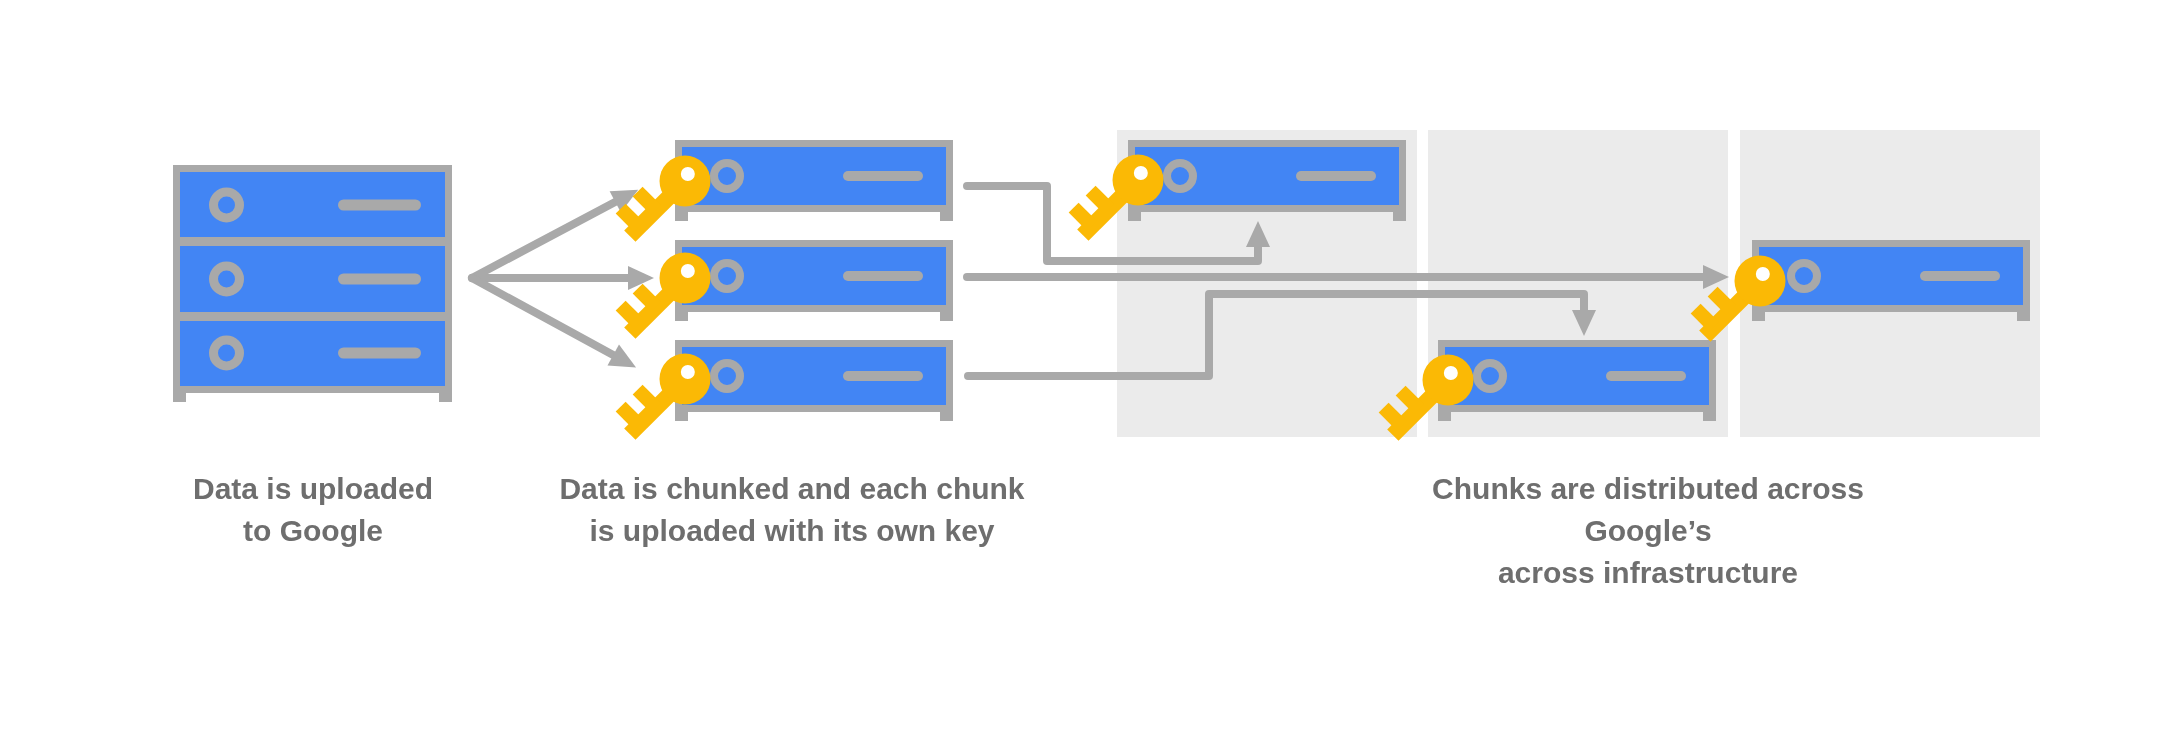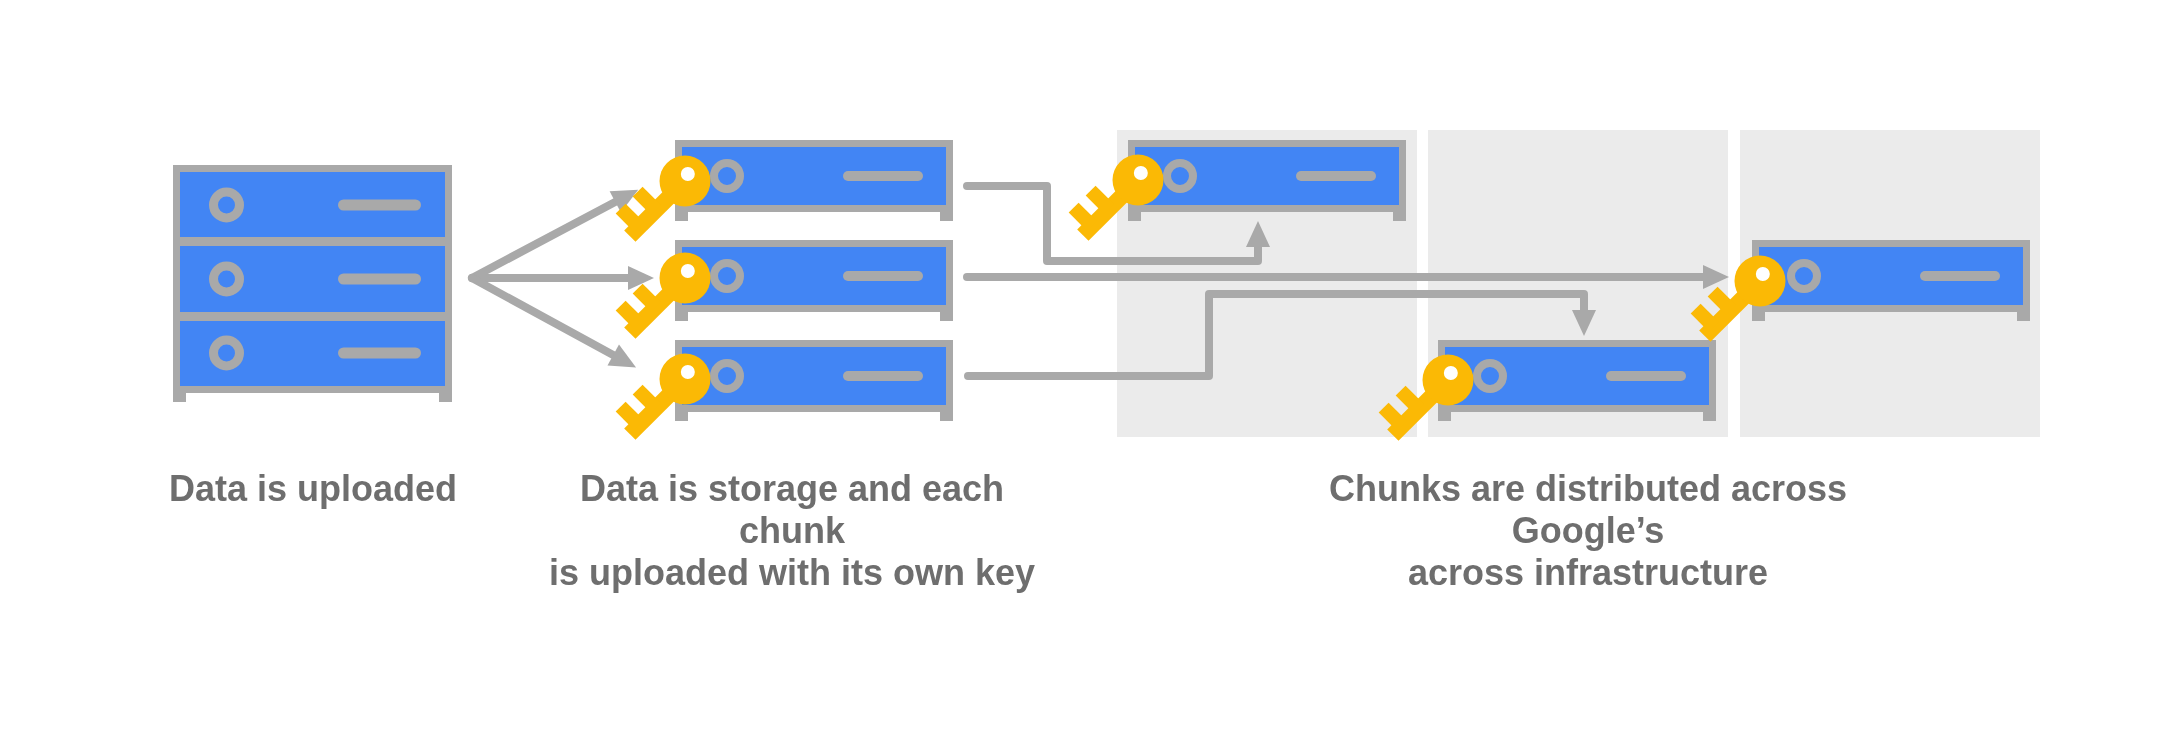--- a/index.html
+++ b/index.html
@@ -35,24 +35,24 @@
   
   .foot{position:absolute;width:13px;height:10px;background:var(--line,#A9A9A9);bottom:-9px;}
   .foot.fl{left:0;}
   .foot.fr{right:0;}
   
   svg.key{position:absolute;width:110px;height:100px;overflow:visible;}
   svg.key rect, svg.key circle{fill:var(--yellow,#FBB905);}
   svg.key circle.hole{fill:#ffffff;}
   
   .caption{position:absolute;top:468px;width:520px;text-align:center;
-           font-size:36px;line-height:42px;font-weight:600;color:var(--text,#6E6E6E);}
+           font-size:30px;line-height:42px;font-weight:600;color:var(--text,#6E6E6E);}
   .caption.c1{left:53px;}
   .caption.c2{left:532px;}
-  .caption.c3{left:1328px;}
+  .caption.c3{left:1388px;}
 </style>
 </head>
 <body>
 
 <div class="stage">
 
   <div class="sbox b1"></div>
   <div class="sbox b2"></div>
   <div class="sbox b3"></div>
 
@@ -187,23 +187,24 @@
       <rect x="-78" y="-8" width="72" height="16"></rect>
       <rect x="-72" y="-26" width="14" height="26"></rect>
       <rect x="-48" y="-26" width="14" height="26"></rect>
       <circle cx="0" cy="0" r="25.5"></circle>
       <circle class="hole" cx="7" cy="-3" r="7"></circle>
     </g>
   </svg>
 
   <div class="caption c1">
     <div>Data is uploaded</div>
+    <div>to Google</div>
   </div>
   <div class="caption c2">
-    <div>Data is storage and each chunk</div>
+    <div>Data is chunked and each chunk</div>
     <div>is uploaded with its own key</div>
   </div>
   <div class="caption c3">
     <div>Chunks are distributed across Google’s</div>
     <div>across infrastructure</div>
   </div>
 
 </div>
 
 </body></html>

